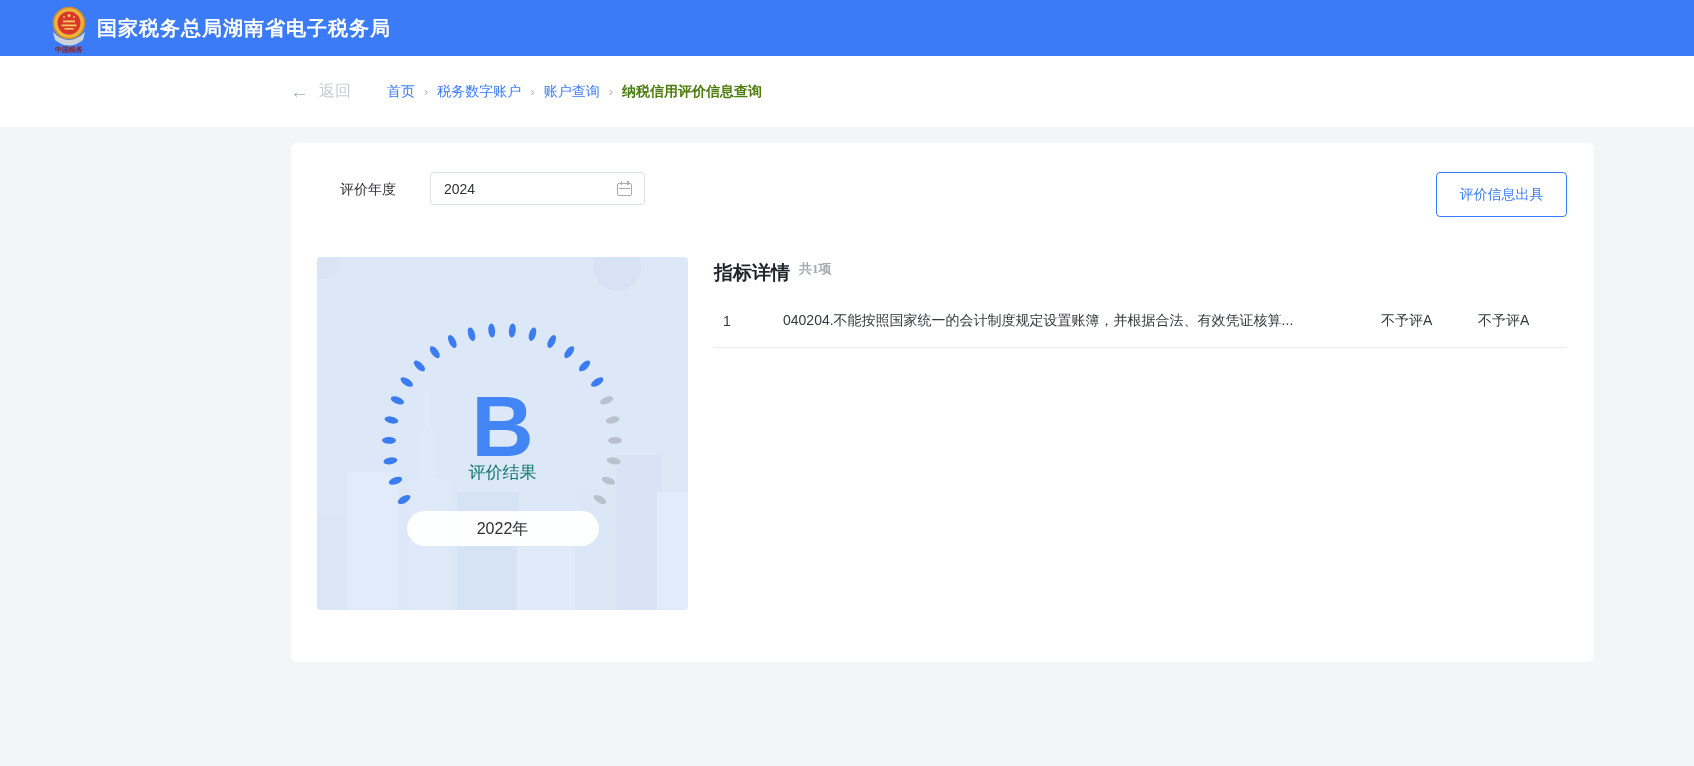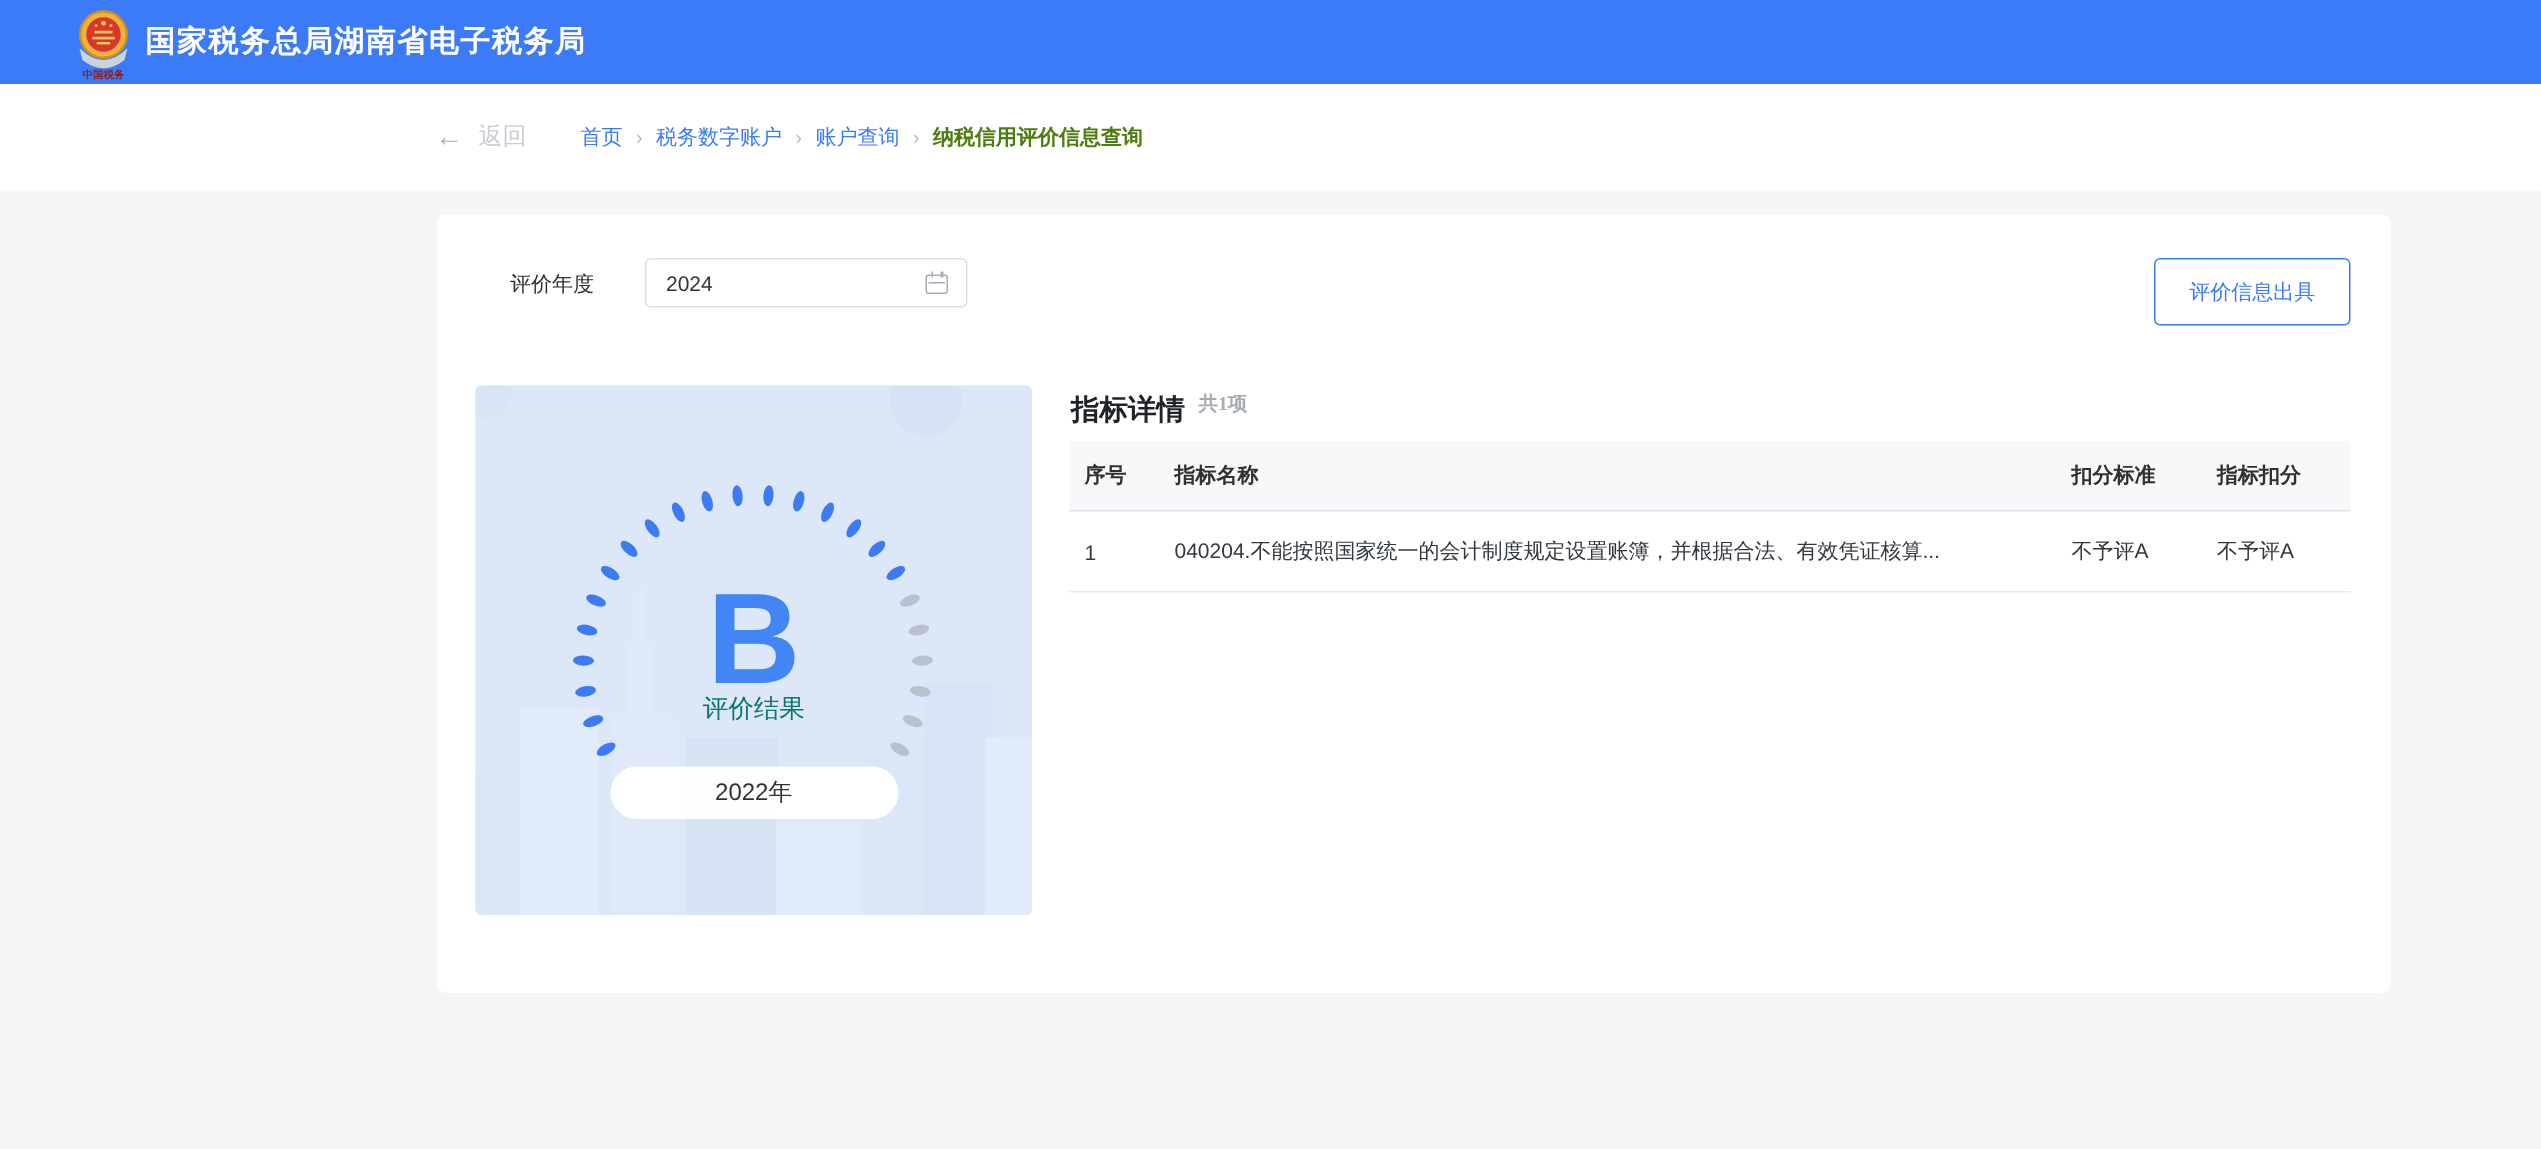--- a/index.html
+++ b/index.html
@@ -205,26 +205,20 @@
     <div class="grade-caption">评价结果</div>
     <div class="year-pill">2022年</div>
   </div>
 
   <div class="details-title-row">
     <span class="details-title">指标详情</span>
     <span class="details-count">共1项</span>
   </div>
 
   <div class="ind-table">
-    <div class="t-head">
-      <span>序号</span>
-      <span>指标名称</span>
-      <span>扣分标准</span>
-      <span>指标扣分</span>
-    </div>
     <div class="t-row">
       <span>1</span>
       <span class="cell-name">040204.不能按照国家统一的会计制度规定设置账簿，并根据合法、有效凭证核算...</span>
       <span>不予评A</span>
       <span>不予评A</span>
     </div>
   </div>
 
 </div>
 

